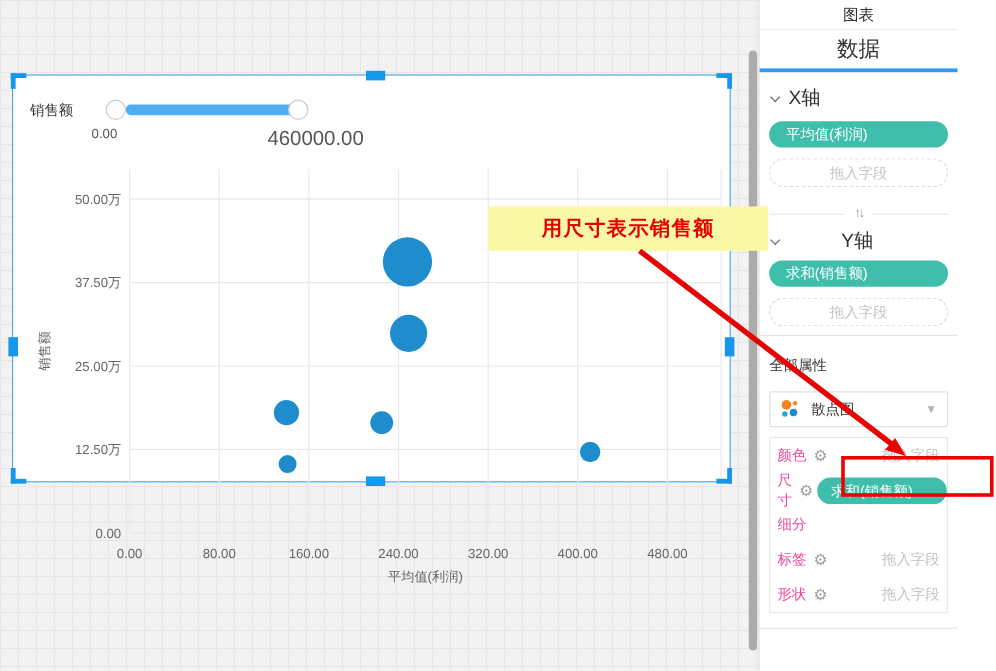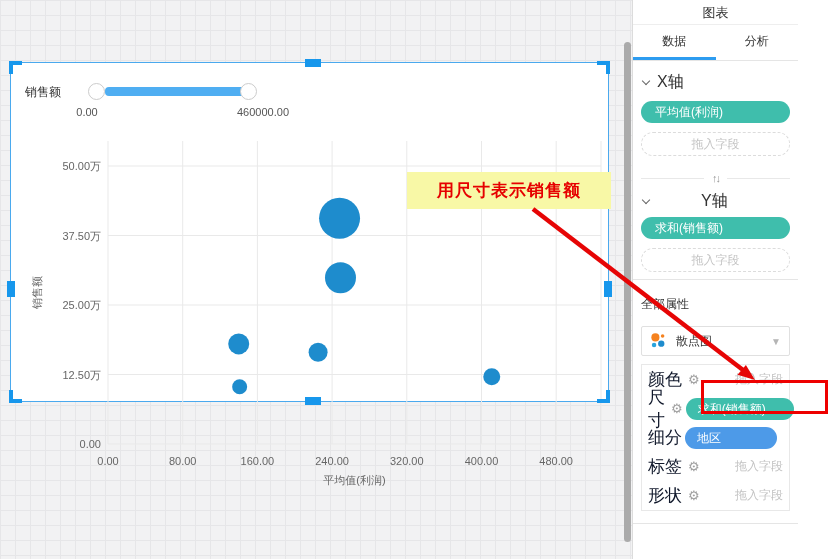--- a/index.html
+++ b/index.html
@@ -31,41 +31,41 @@
 
   
   .legend-label { position:absolute; left:14px; top:21px; font-size:12px; color:#333; }
   .slider-track { position:absolute; left:94px; top:24px; width:144px; height:9px;
     border-radius:4px; background:#4FAEF2; }
   .slider-handle { position:absolute; width:17px; height:17px; border-radius:50%;
     background:#fff; border:1px solid #CCC; top:20px; }
   .slider-min-label { position:absolute; left:56px; top:43px; width:40px; text-align:center;
     font-size:11px; color:#555; }
   .slider-max-label { position:absolute; left:202px; top:43px; width:100px; text-align:center;
-    font-size:11px; color:#555; }
+    font-size:17px; color:#555; }
   svg.scatter { position:absolute; left:0; top:0; width:599px; height:456px;
     font-family:"Liberation Sans", sans-serif; }
 
   
-  .note-box { position:absolute; left:407px; top:172px; width:204px; height:37px;
+  .note-box { position:absolute; left:407px; top:172px; width:233px; height:37px;
     background:#F8F8A6; color:#E60000; font-family:"Liberation Serif", serif;
     font-weight:bold; font-size:17px; text-align:center; line-height:37px;
     letter-spacing:1px; z-index:30; }
   .arrow-svg { position:absolute; left:0; top:0; width:830px; height:559px;
     pointer-events:none; z-index:50; }
   .red-box { position:absolute; left:701px; top:380px; width:127px; height:34px;
     border:3px solid #EE0000; z-index:40; pointer-events:none; }
 
   
   .panel { position:absolute; left:632px; top:0; width:166px; height:559px;
     background:#fff; border-left:1px solid #DCDCDC; }
   .panel-title { height:25px; line-height:25px; text-align:center; font-size:13px;
     color:#333; border-bottom:1px solid #EEE; }
   .tabs { display:flex; height:36px; border-bottom:1px solid #E5E5E5; }
-  .tab { flex:1; text-align:center; line-height:33px; font-size:12px; color:#333; cursor:pointer; }
+  .tab { flex:1; text-align:center; line-height:33px; font-size:18px; color:#333; cursor:pointer; }
   .tab.active { border-bottom:3px solid #2D9CF0; }
   .sec { padding:0 8px; }
   .sec-header { margin-top:14px; height:14px; font-size:16px; color:#333; display:flex; align-items:center; }
   .chev { display:inline-block; width:6px; height:6px; border-right:1.5px solid #666;
     border-bottom:1.5px solid #666; transform:rotate(45deg); margin:-3px 8px 0 2px; }
   .pill { height:22px; line-height:22px; border-radius:11px; background:#3FBEAC;
     color:#fff; font-size:12px; padding-left:14px; margin-top:12px; }
   .pill.y { margin-top:9px; }
   .dropzone { height:24px; line-height:22px; border:1px dashed #DCDCDC; border-radius:12px;
     text-align:center; color:#C4C4C4; font-size:12px; margin-top:9px; background:#fff; }
@@ -74,21 +74,21 @@
   .swap-icon { padding:0 8px; color:#999; font-size:11px; letter-spacing:-2px; }
   .divider { border-top:1px solid #E5E5E5; margin-top:7px; }
   .divider2 { border-top:1px solid #E5E5E5; margin-top:12px; }
   .props-label { margin-top:16px; font-size:12px; color:#333; }
   .dropdown { margin-top:13px; height:30px; border:1px solid #E0E0E0; border-radius:2px;
     display:flex; align-items:center; padding:0 8px; background:#fff; cursor:pointer; }
   .dropdown .dd-text { font-size:12px; color:#333; margin-left:8px; }
   .dropdown .caret { margin-left:auto; color:#B5B5B5; font-size:10px; }
   .props-box { margin-top:8px; border:1px solid #E8E8E8; }
   .prow { height:29px; display:flex; align-items:center; padding:0 6px; }
-  .prow .plabel { font-size:17px; color:#0f172a; }
+  .prow .plabel { font-size:12px; color:#ec4899; }
   .gear { color:#A0A0A0; font-size:13px; margin-left:6px; }
   .prow .spacer { flex:1; }
   .drop-text { font-size:12px; color:#C2C2C2; }
   .pill-small { height:22px; line-height:22px; border-radius:11px; color:#fff;
     font-size:12px; padding-left:12px; }
   .pill-size { width:108px; background:#3FBEAC; }
   .pill-region { width:92px; background:#4D9AE8; margin-right:6px; }
   .size-wrap { margin-right:-10px; padding:3px 5px 3px 3px; }
   .filter-header { margin-top:13px; }
 </style>
@@ -152,21 +152,20 @@
   </div>
 
   <div class="canvas-scrollbar"></div>
 </div>
 
 <div class="panel">
   <div class="panel-title">图表</div>
 
   <div class="tabs">
     <div class="tab active">数据</div>
-    <div class="tab">分析</div>
   </div>
 
   <div class="sec">
     <div class="sec-header">
       <span class="chev"></span>
       <span>X轴</span>
     </div>
     <div class="pill">平均值(利润)</div>
     <div class="dropzone">拖入字段</div>
 
@@ -211,21 +210,20 @@
         <span class="plabel">尺寸</span>
         <span class="gear">⚙</span>
         <span class="spacer"></span>
         <span class="size-wrap">
           <div class="pill-small pill-size">求和(销售额)</div>
         </span>
       </div>
       <div class="prow">
         <span class="plabel">细分</span>
         <span class="spacer"></span>
-        <div class="pill-small pill-region">地区</div>
       </div>
       <div class="prow">
         <span class="plabel">标签</span>
         <span class="gear">⚙</span>
         <span class="spacer"></span>
         <span class="drop-text">拖入字段</span>
       </div>
       <div class="prow">
         <span class="plabel">形状</span>
         <span class="gear">⚙</span>

